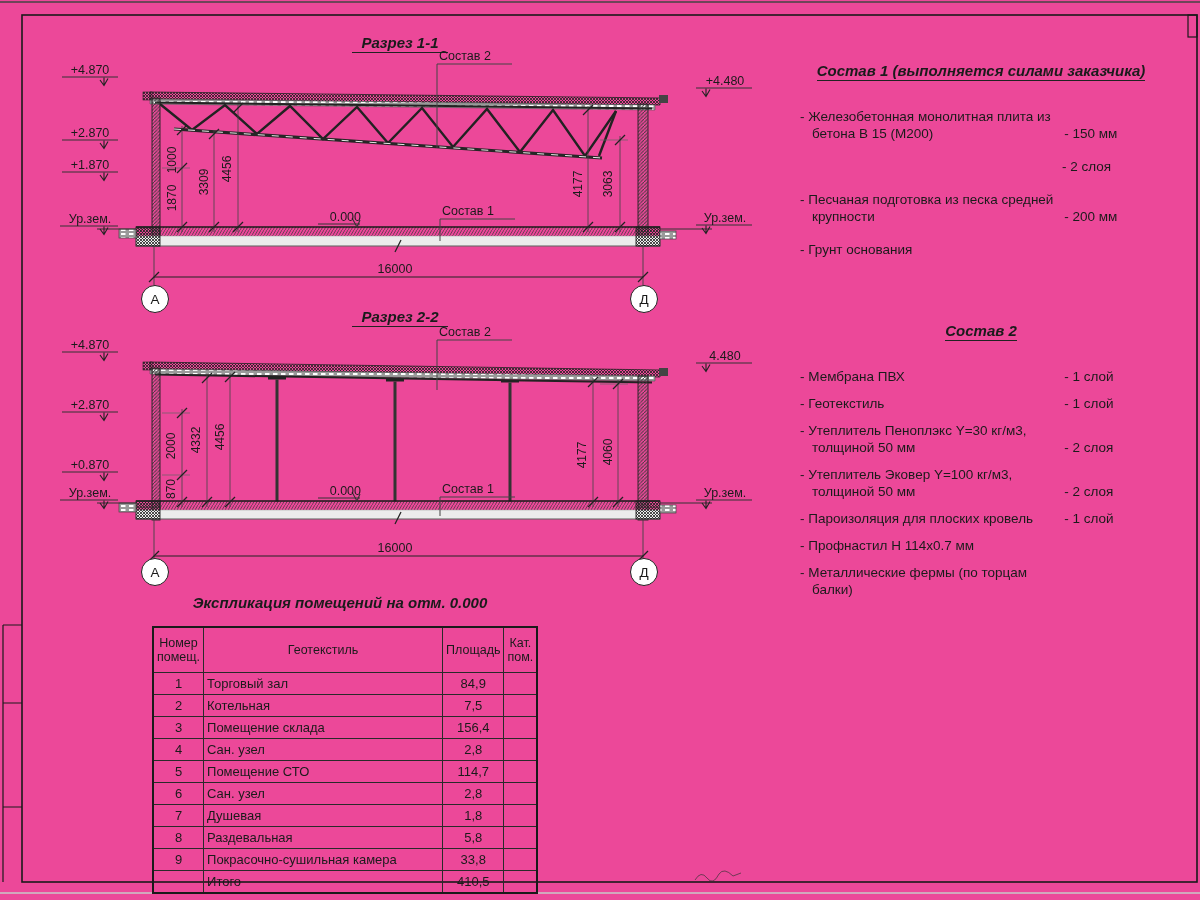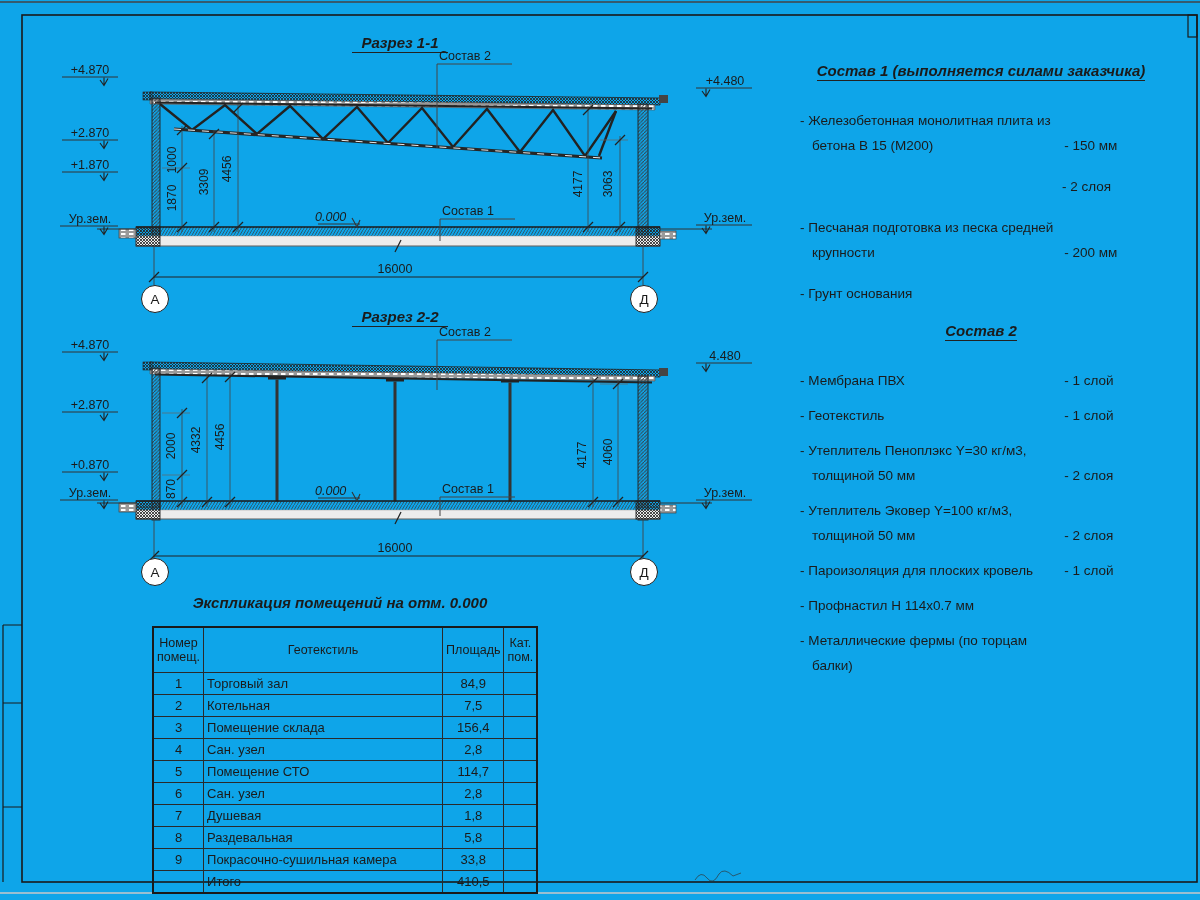--- a/index.html
+++ b/index.html
@@ -1,33 +1,33 @@
 <!DOCTYPE html>
 <html><head>
 <meta charset="utf-8">
 <style>
   html,body{margin:0;padding:0;background:#fff;}
-  .sheet{position:relative;width:1200px;height:900px;background:#0ea5e9;
+  .sheet{position:relative;width:1200px;height:900px;background:#ec4899;
          font-family:"Liberation Sans",sans-serif;color:#1b1b1b;overflow:hidden;}
   .sheet svg.linework{position:absolute;left:0;top:0;}
   .stitle{position:absolute;font-style:italic;font-weight:bold;font-size:15px;
           text-align:center;border-bottom:1.3px solid #222;padding-bottom:1px;}
   .elev{position:absolute;width:56px;text-align:center;font-size:12.5px;}
-  .zero{position:absolute;width:46px;text-align:left;font-size:12.5px;font-style:italic;}
+  .zero{position:absolute;width:46px;text-align:right;font-size:12.5px;}
   .slabel{position:absolute;width:78px;font-size:12.5px;}
   .dim{position:absolute;width:44px;height:14px;display:flex;align-items:center;
        justify-content:center;font-size:12px;transform:rotate(-90deg);}
   .spandim{position:absolute;width:80px;text-align:center;font-size:12.5px;}
   .axis{position:absolute;width:26px;height:26px;border:1.3px solid #222;border-radius:50%;
         display:flex;align-items:center;justify-content:center;font-size:13.5px;background:#fff;}
   .ctitle{position:absolute;width:362px;text-align:center;font-size:15px;
           font-style:italic;font-weight:bold;}
   .ctitle span{display:inline-block;border-bottom:1.3px solid #222;padding-bottom:1px;}
   .clist{position:absolute;width:362px;}
-  .citem{display:flex;align-items:flex-end;font-size:13.5px;line-height:25px;}
+  .citem{display:flex;align-items:flex-end;font-size:13.5px;line-height:17px;}
   .c1 .citem{margin-bottom:16px;}
   .c2 .citem{margin-bottom:10px;}
   .cname{width:258px;padding-left:12px;text-indent:-12px;}
   .cval{width:100px;margin-left:auto;}
   .ttitle{position:absolute;left:150px;top:594px;width:380px;text-align:center;
           font-size:15px;font-style:italic;font-weight:bold;}
   .ttitle span{display:inline-block;border-bottom:1.3px solid #222;padding-bottom:16px;}
   table.schedule{position:absolute;left:152px;top:626px;border-collapse:collapse;
                  table-layout:fixed;border:2px solid #1a1a1a;}
   table.schedule th,table.schedule td{border:1px solid #2a2a2a;font-size:13px;

